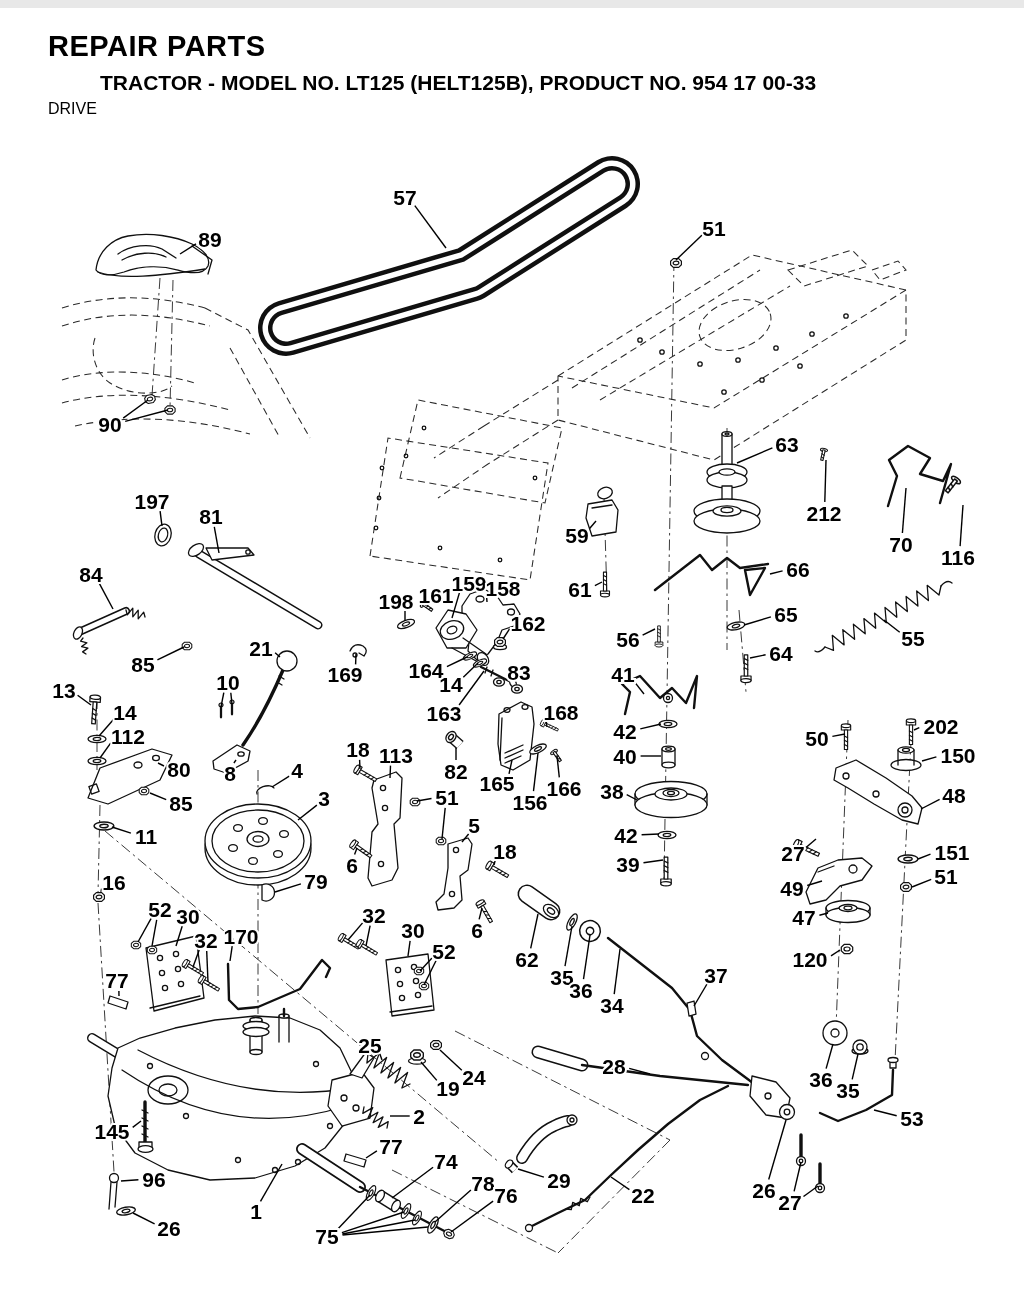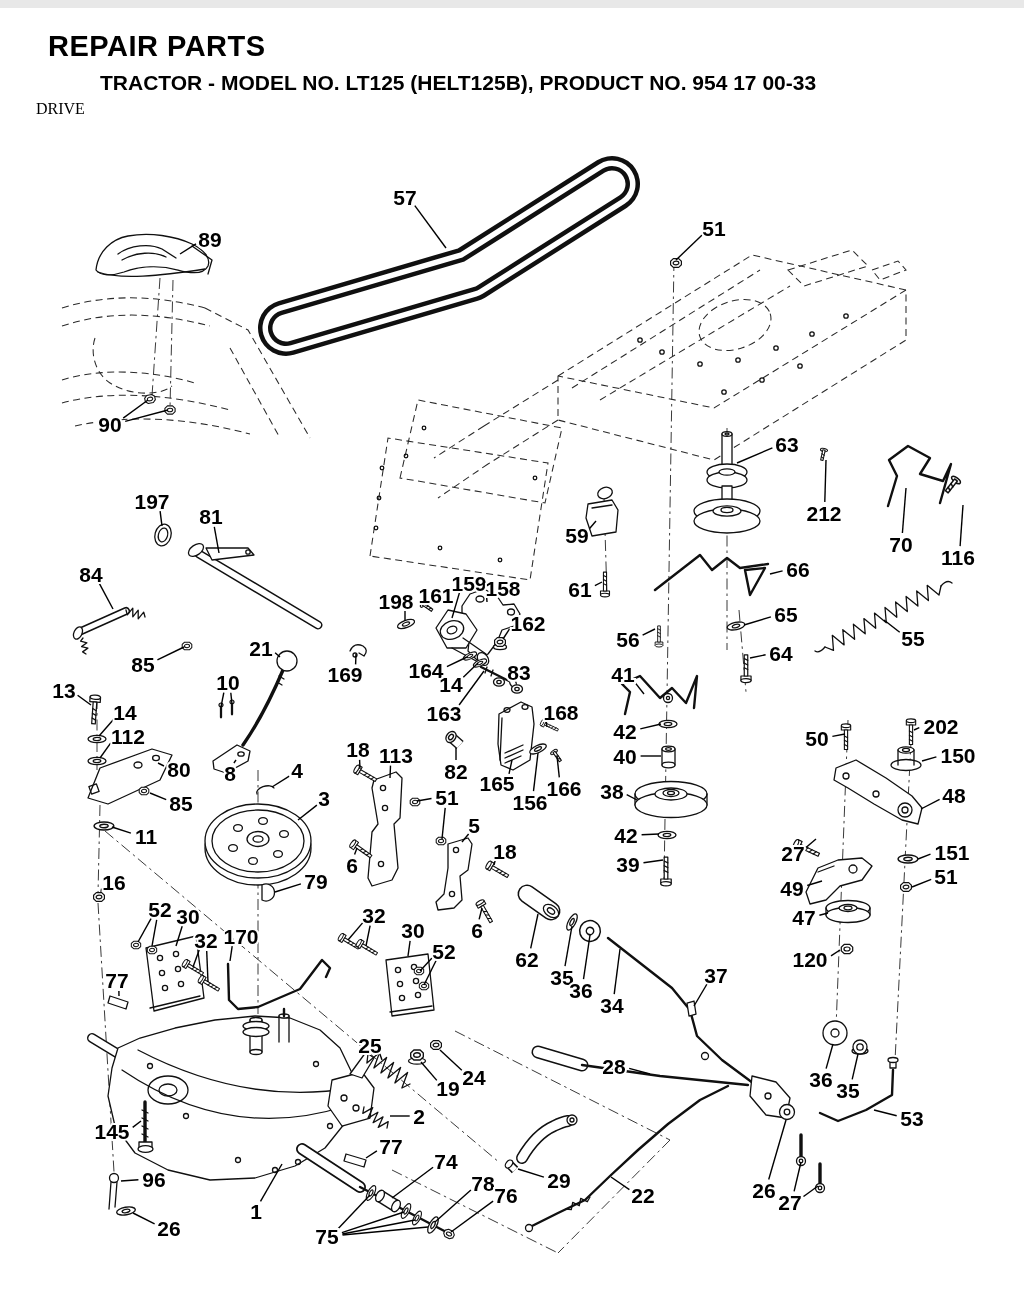--- a/index.html
+++ b/index.html
@@ -1,20 +1,20 @@
 <!DOCTYPE html>
 <html><head>
 <meta charset="utf-8">
 <style>
   html,body{margin:0;padding:0;background:#e8e8e8;}
   #page{position:relative;width:1024px;height:1295px;background:#ffffff;margin:8px auto;
         font-family:"Liberation Sans",sans-serif;overflow:hidden;}
   #hdr-title{position:absolute;left:48px;top:22px;font-size:29px;font-weight:700;letter-spacing:.5px;color:#000;}
   #hdr-sub{position:absolute;left:100px;top:63px;font-size:21px;font-weight:700;color:#000;white-space:nowrap;text-align:right;}
-  #hdr-section{position:absolute;left:36px;top:92px;font-size:16px;font-weight:400;color:#000;font-family:Liberation Serif, serif;}
+  #hdr-section{position:absolute;left:48px;top:92px;font-size:16px;font-weight:400;color:#000;}
   svg{position:absolute;left:0;top:0;}
   .ink{stroke:#101010;fill:none;stroke-width:1.3;stroke-linecap:round;stroke-linejoin:round;}
   .f{fill:#ffffff;stroke:#101010;stroke-width:1.3;stroke-linejoin:round;}
   .dash{stroke:#2a2a2a;fill:none;stroke-width:1.05;stroke-dasharray:7 4.5;}
   .dashdot{stroke:#3a3a3a;fill:none;stroke-width:1;stroke-dasharray:11 4 2.5 4;}
   .w2{stroke-width:2.4;} .w3{stroke-width:3.4;}
   .lbl-text{font-family:"Liberation Sans",sans-serif;font-weight:700;font-size:21px;fill:#000;
             stroke:#fff;stroke-width:4px;paint-order:stroke;text-anchor:middle;}
   .leader{stroke:#000;stroke-width:1.4;fill:none;}
 </style>

